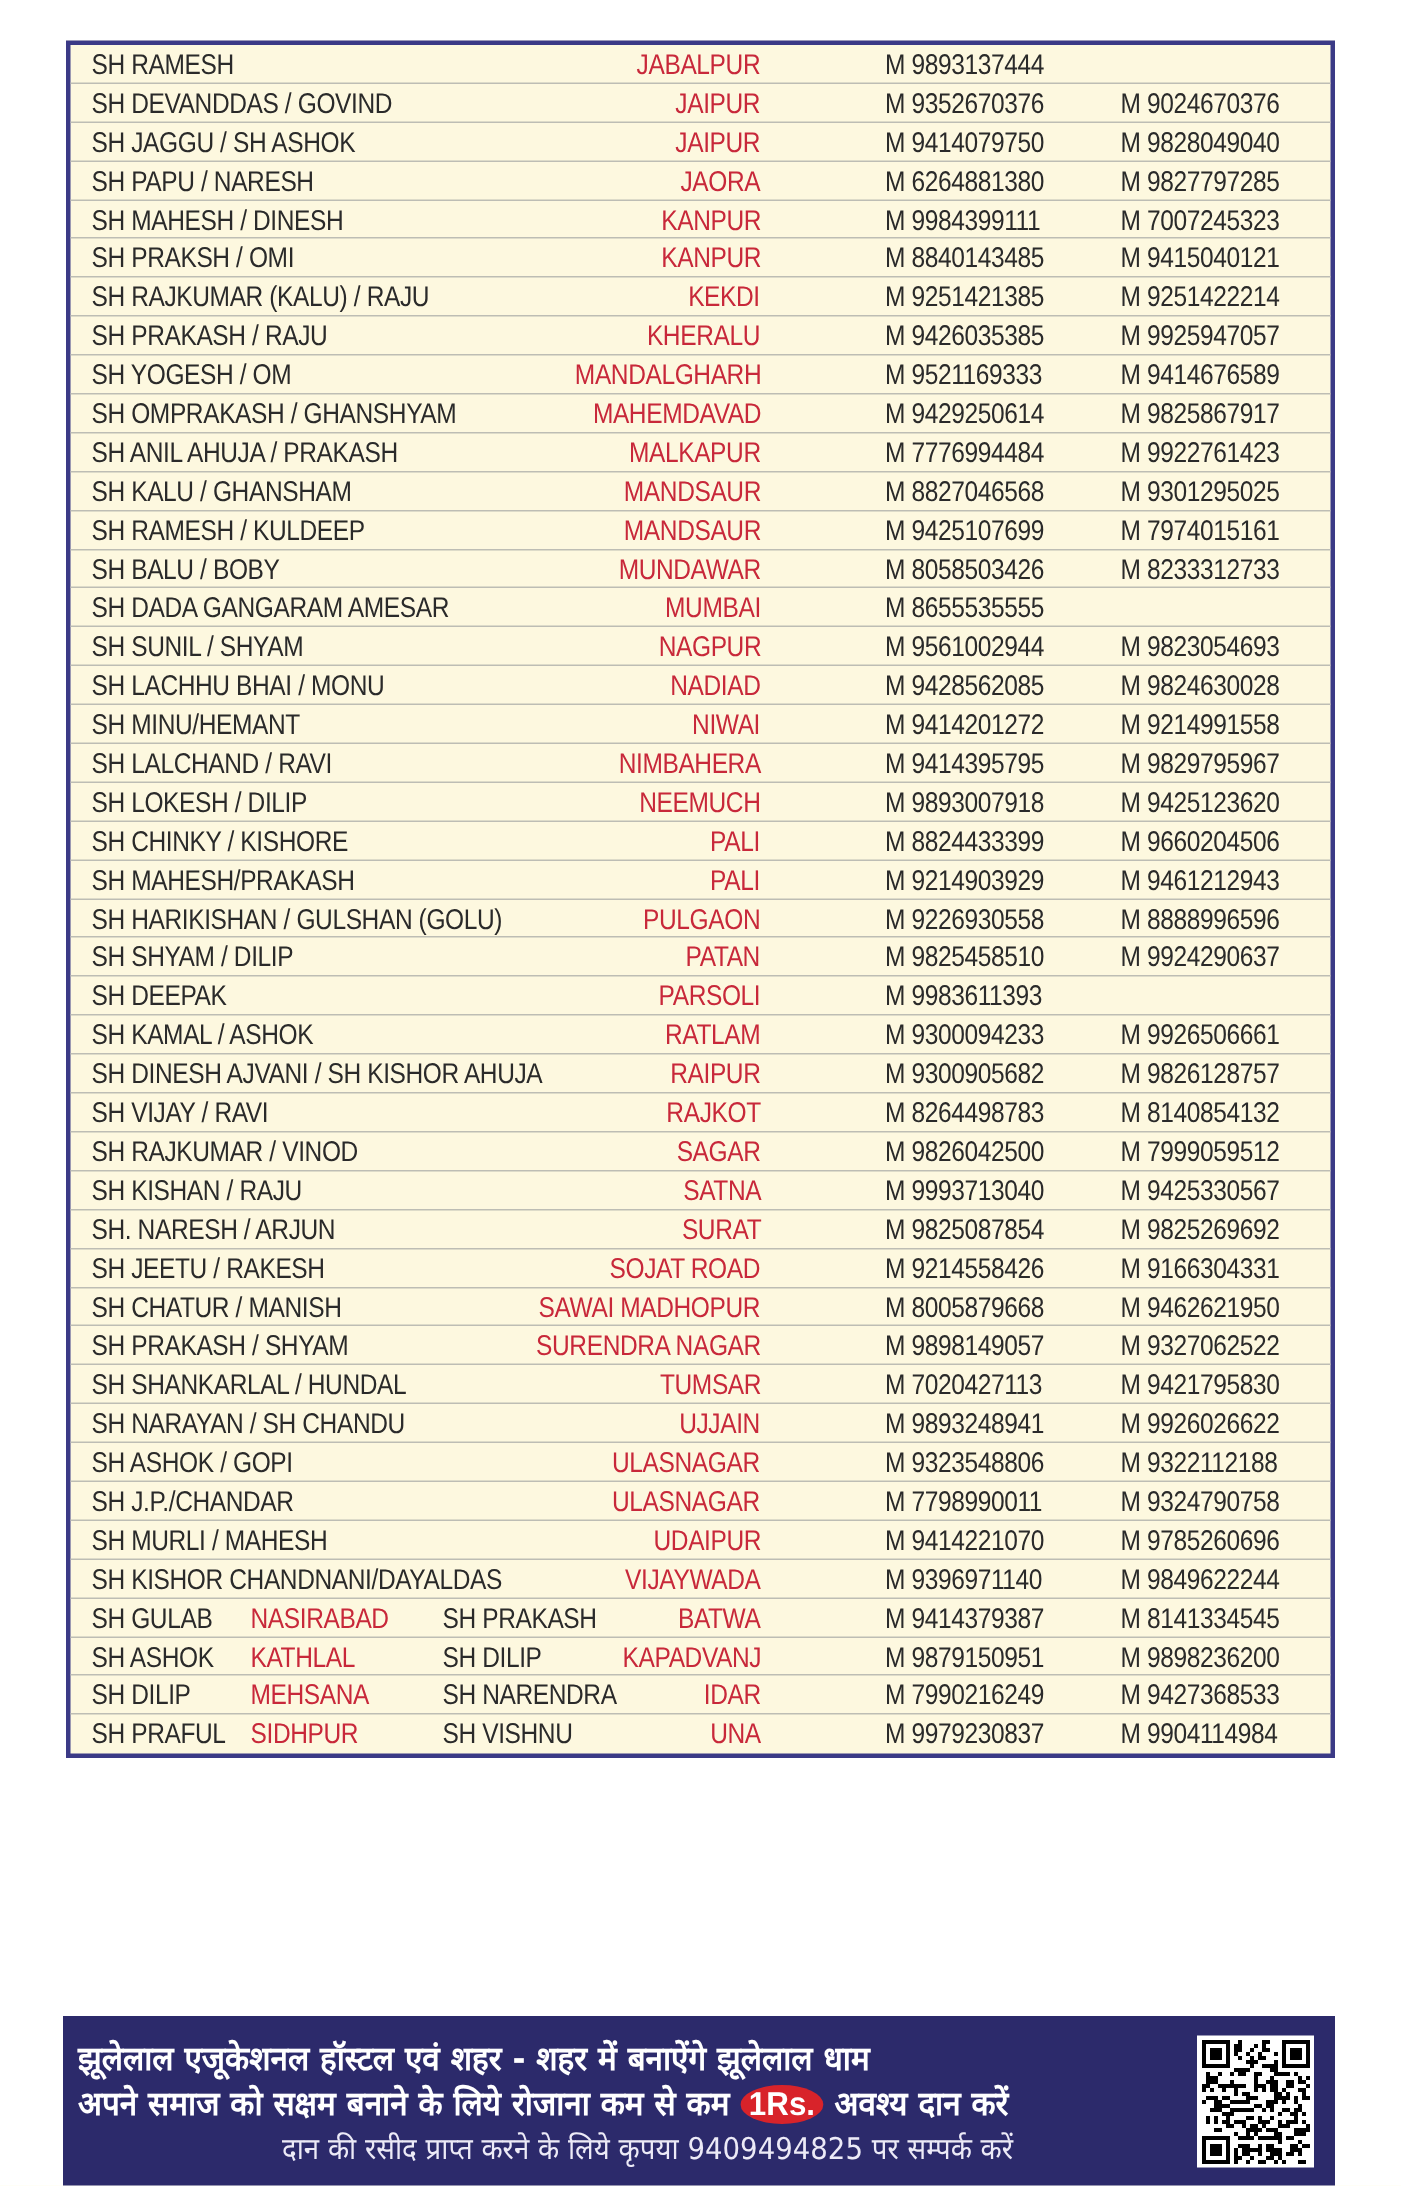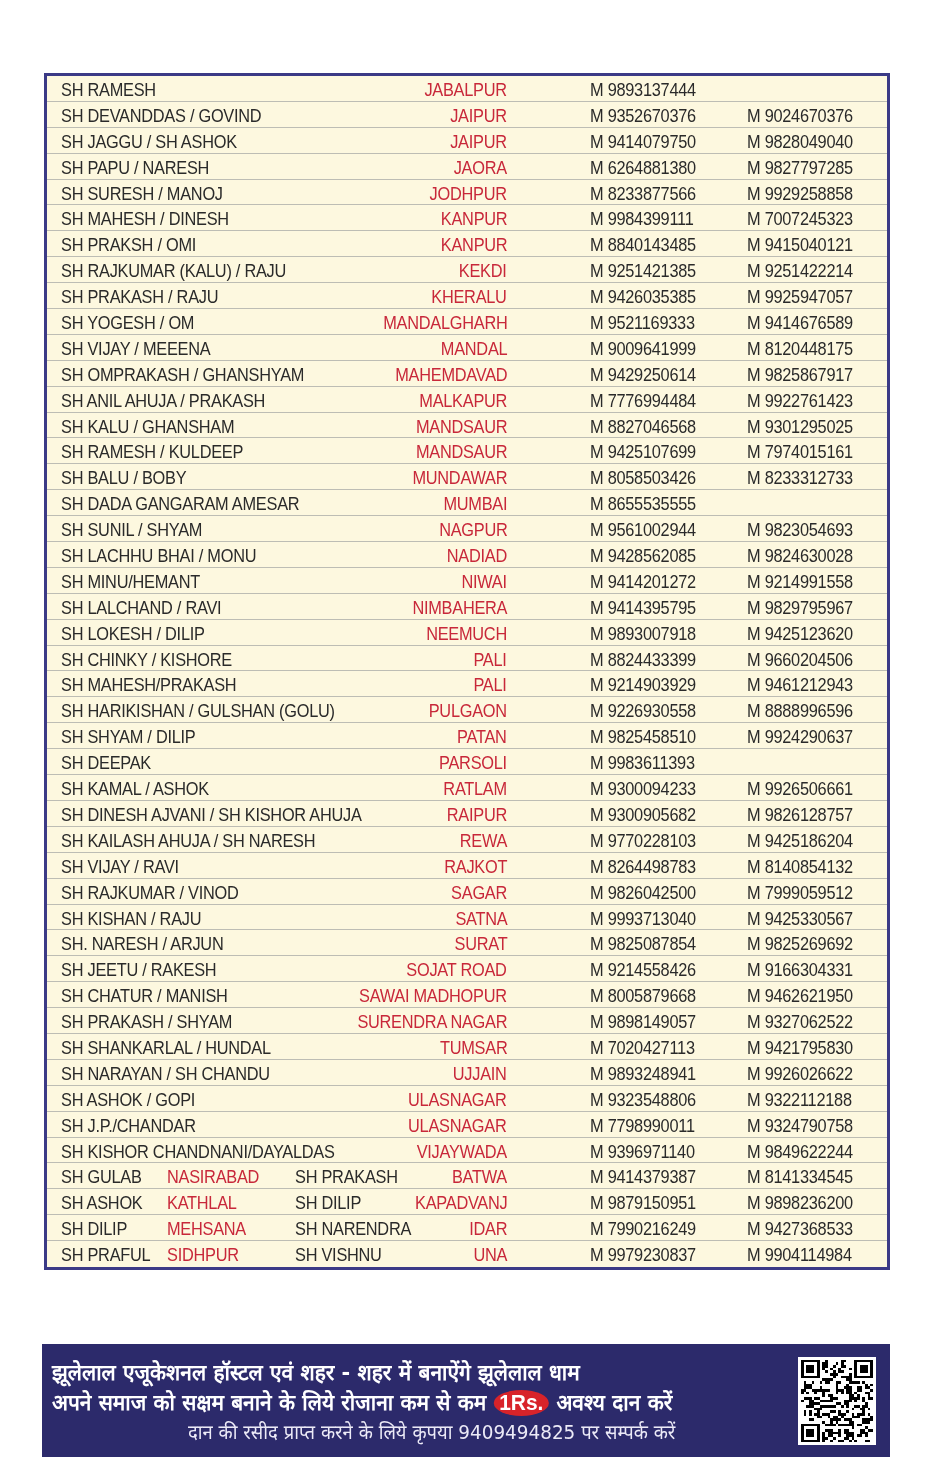--- a/index.html
+++ b/index.html
@@ -1,20 +1,20 @@
 <!DOCTYPE html>
 <html><head>
 <meta charset="utf-8">
 <style>
   html, body { margin:0; padding:0; background:#ffffff; }
   body { width:934px; height:1457px; position:relative; overflow:hidden;
          font-family:"Liberation Sans", sans-serif; }
   #table {
     position:absolute; left:44px; top:27px; width:840px;
-    border:3px solid #3b3a86; background:#fdf8df;margin-top:46px;
+    border:3px solid #3b3a86; background:#fdf8df;
   }
   .row {
     position:relative; height:25.9px; border-bottom:1.5px solid #bdbdb4;
     box-sizing:border-box; font-size:19px; color:#2a2a2a;
     letter-spacing:-0.3px; transform-origin:left;
   }
   .row:last-child { border-bottom:none; }
   .row span { position:absolute; top:3px; white-space:nowrap;
               font-stretch:condensed; transform:scaleX(0.86); transform-origin:left top; }
   .name { left:14px; }
@@ -60,26 +60,20 @@
       <span class="m1">M 9414079750</span>
       <span class="m2">M 9828049040</span>
     </div>
     <div class="row">
       <span class="name">SH PAPU / NARESH</span>
       <span class="city">JAORA</span>
       <span class="m1">M 6264881380</span>
       <span class="m2">M 9827797285</span>
     </div>
     <div class="row">
-      <span class="name">SH SURESH / MANOJ</span>
-      <span class="city">JODHPUR</span>
-      <span class="m1">M 8233877566</span>
-      <span class="m2">M 9929258858</span>
-    </div>
-    <div class="row">
       <span class="name">SH MAHESH / DINESH</span>
       <span class="city">KANPUR</span>
       <span class="m1">M 9984399111</span>
       <span class="m2">M 7007245323</span>
     </div>
     <div class="row">
       <span class="name">SH PRAKSH / OMI</span>
       <span class="city">KANPUR</span>
       <span class="m1">M 8840143485</span>
       <span class="m2">M 9415040121</span>
@@ -96,26 +90,20 @@
       <span class="m1">M 9426035385</span>
       <span class="m2">M 9925947057</span>
     </div>
     <div class="row">
       <span class="name">SH YOGESH / OM</span>
       <span class="city">MANDALGHARH</span>
       <span class="m1">M 9521169333</span>
       <span class="m2">M 9414676589</span>
     </div>
     <div class="row">
-      <span class="name">SH VIJAY / MEEENA</span>
-      <span class="city">MANDAL</span>
-      <span class="m1">M 9009641999</span>
-      <span class="m2">M 8120448175</span>
-    </div>
-    <div class="row">
       <span class="name">SH OMPRAKASH / GHANSHYAM</span>
       <span class="city">MAHEMDAVAD</span>
       <span class="m1">M 9429250614</span>
       <span class="m2">M 9825867917</span>
     </div>
     <div class="row">
       <span class="name">SH ANIL AHUJA / PRAKASH</span>
       <span class="city">MALKAPUR</span>
       <span class="m1">M 7776994484</span>
       <span class="m2">M 9922761423</span>
@@ -210,26 +198,20 @@
       <span class="m1">M 9300094233</span>
       <span class="m2">M 9926506661</span>
     </div>
     <div class="row">
       <span class="name">SH DINESH AJVANI / SH KISHOR AHUJA</span>
       <span class="city">RAIPUR</span>
       <span class="m1">M 9300905682</span>
       <span class="m2">M 9826128757</span>
     </div>
     <div class="row">
-      <span class="name">SH KAILASH AHUJA / SH NARESH</span>
-      <span class="city">REWA</span>
-      <span class="m1">M 9770228103</span>
-      <span class="m2">M 9425186204</span>
-    </div>
-    <div class="row">
       <span class="name">SH VIJAY / RAVI</span>
       <span class="city">RAJKOT</span>
       <span class="m1">M 8264498783</span>
       <span class="m2">M 8140854132</span>
     </div>
     <div class="row">
       <span class="name">SH RAJKUMAR / VINOD</span>
       <span class="city">SAGAR</span>
       <span class="m1">M 9826042500</span>
       <span class="m2">M 7999059512</span>
@@ -280,20 +262,26 @@
       <span class="name">SH ASHOK / GOPI</span>
       <span class="city">ULASNAGAR</span>
       <span class="m1">M 9323548806</span>
       <span class="m2">M 9322112188</span>
     </div>
     <div class="row">
       <span class="name">SH J.P./CHANDAR</span>
       <span class="city">ULASNAGAR</span>
       <span class="m1">M 7798990011</span>
       <span class="m2">M 9324790758</span>
+    </div>
+    <div class="row">
+      <span class="name">SH MURLI / MAHESH</span>
+      <span class="city">UDAIPUR</span>
+      <span class="m1">M 9414221070</span>
+      <span class="m2">M 9785260696</span>
     </div>
     <div class="row">
       <span class="name">SH KISHOR CHANDNANI/DAYALDAS</span>
       <span class="city">VIJAYWADA</span>
       <span class="m1">M 9396971140</span>
       <span class="m2">M 9849622244</span>
     </div>
     <div class="row">
       <span class="sname1">SH GULAB</span>
       <span class="scity1">NASIRABAD</span>

